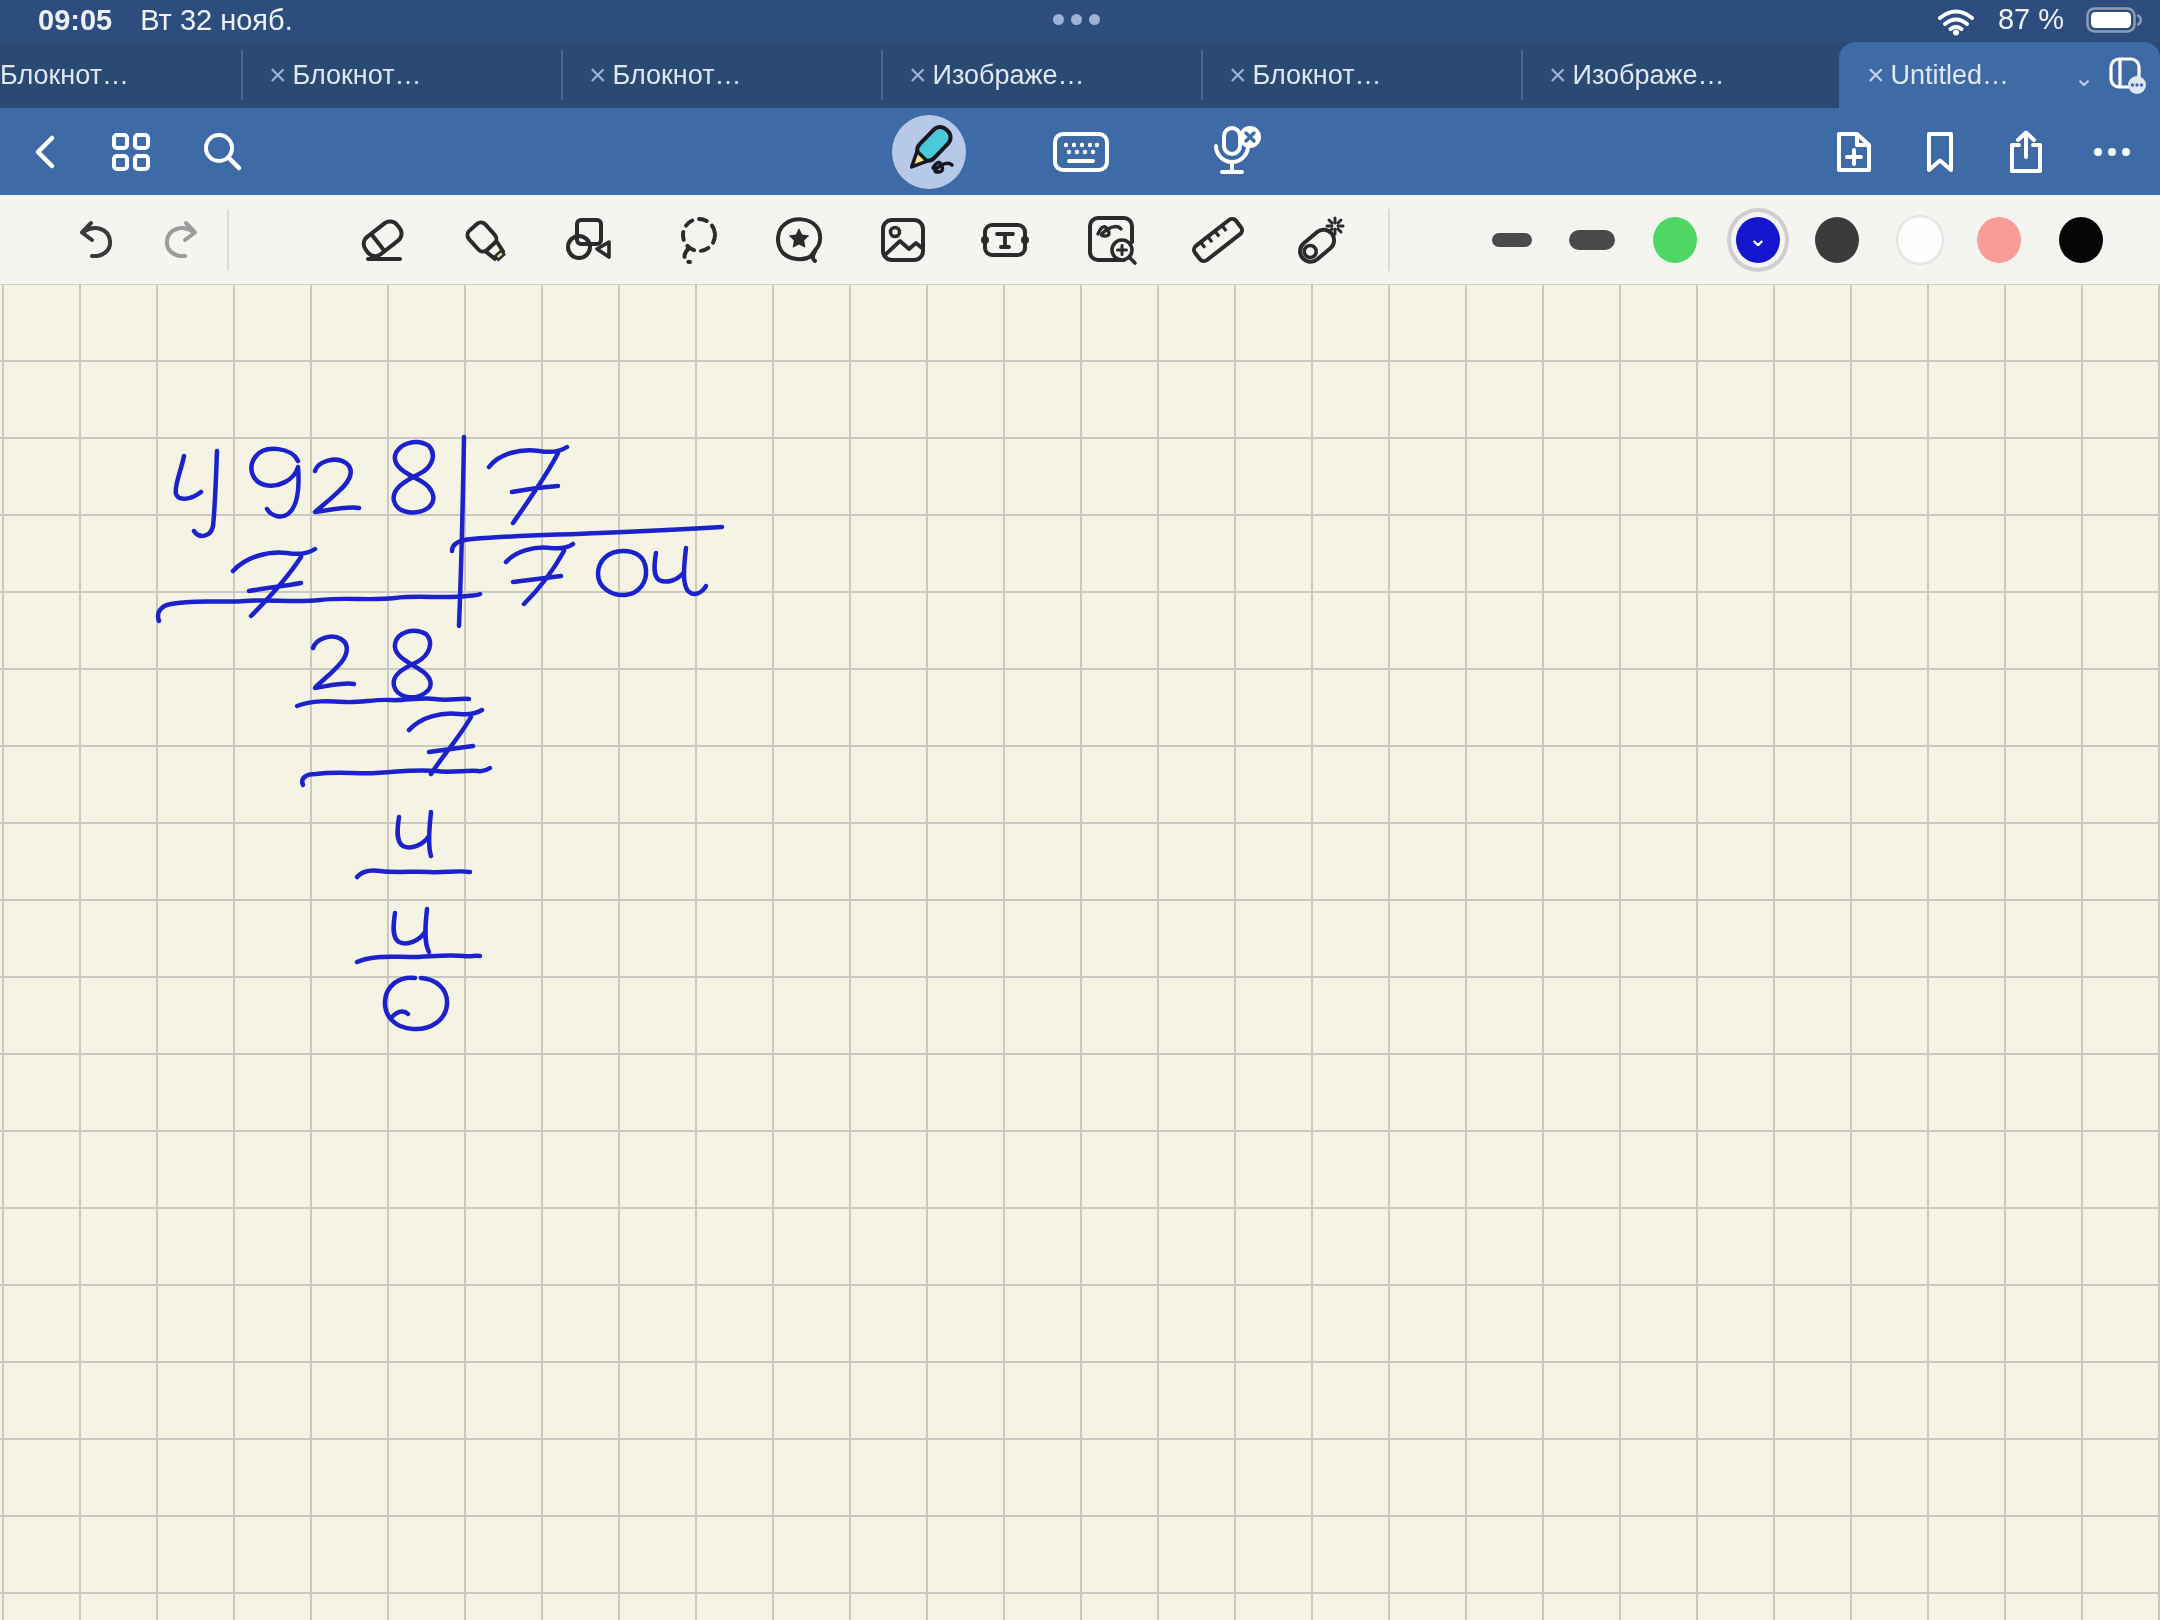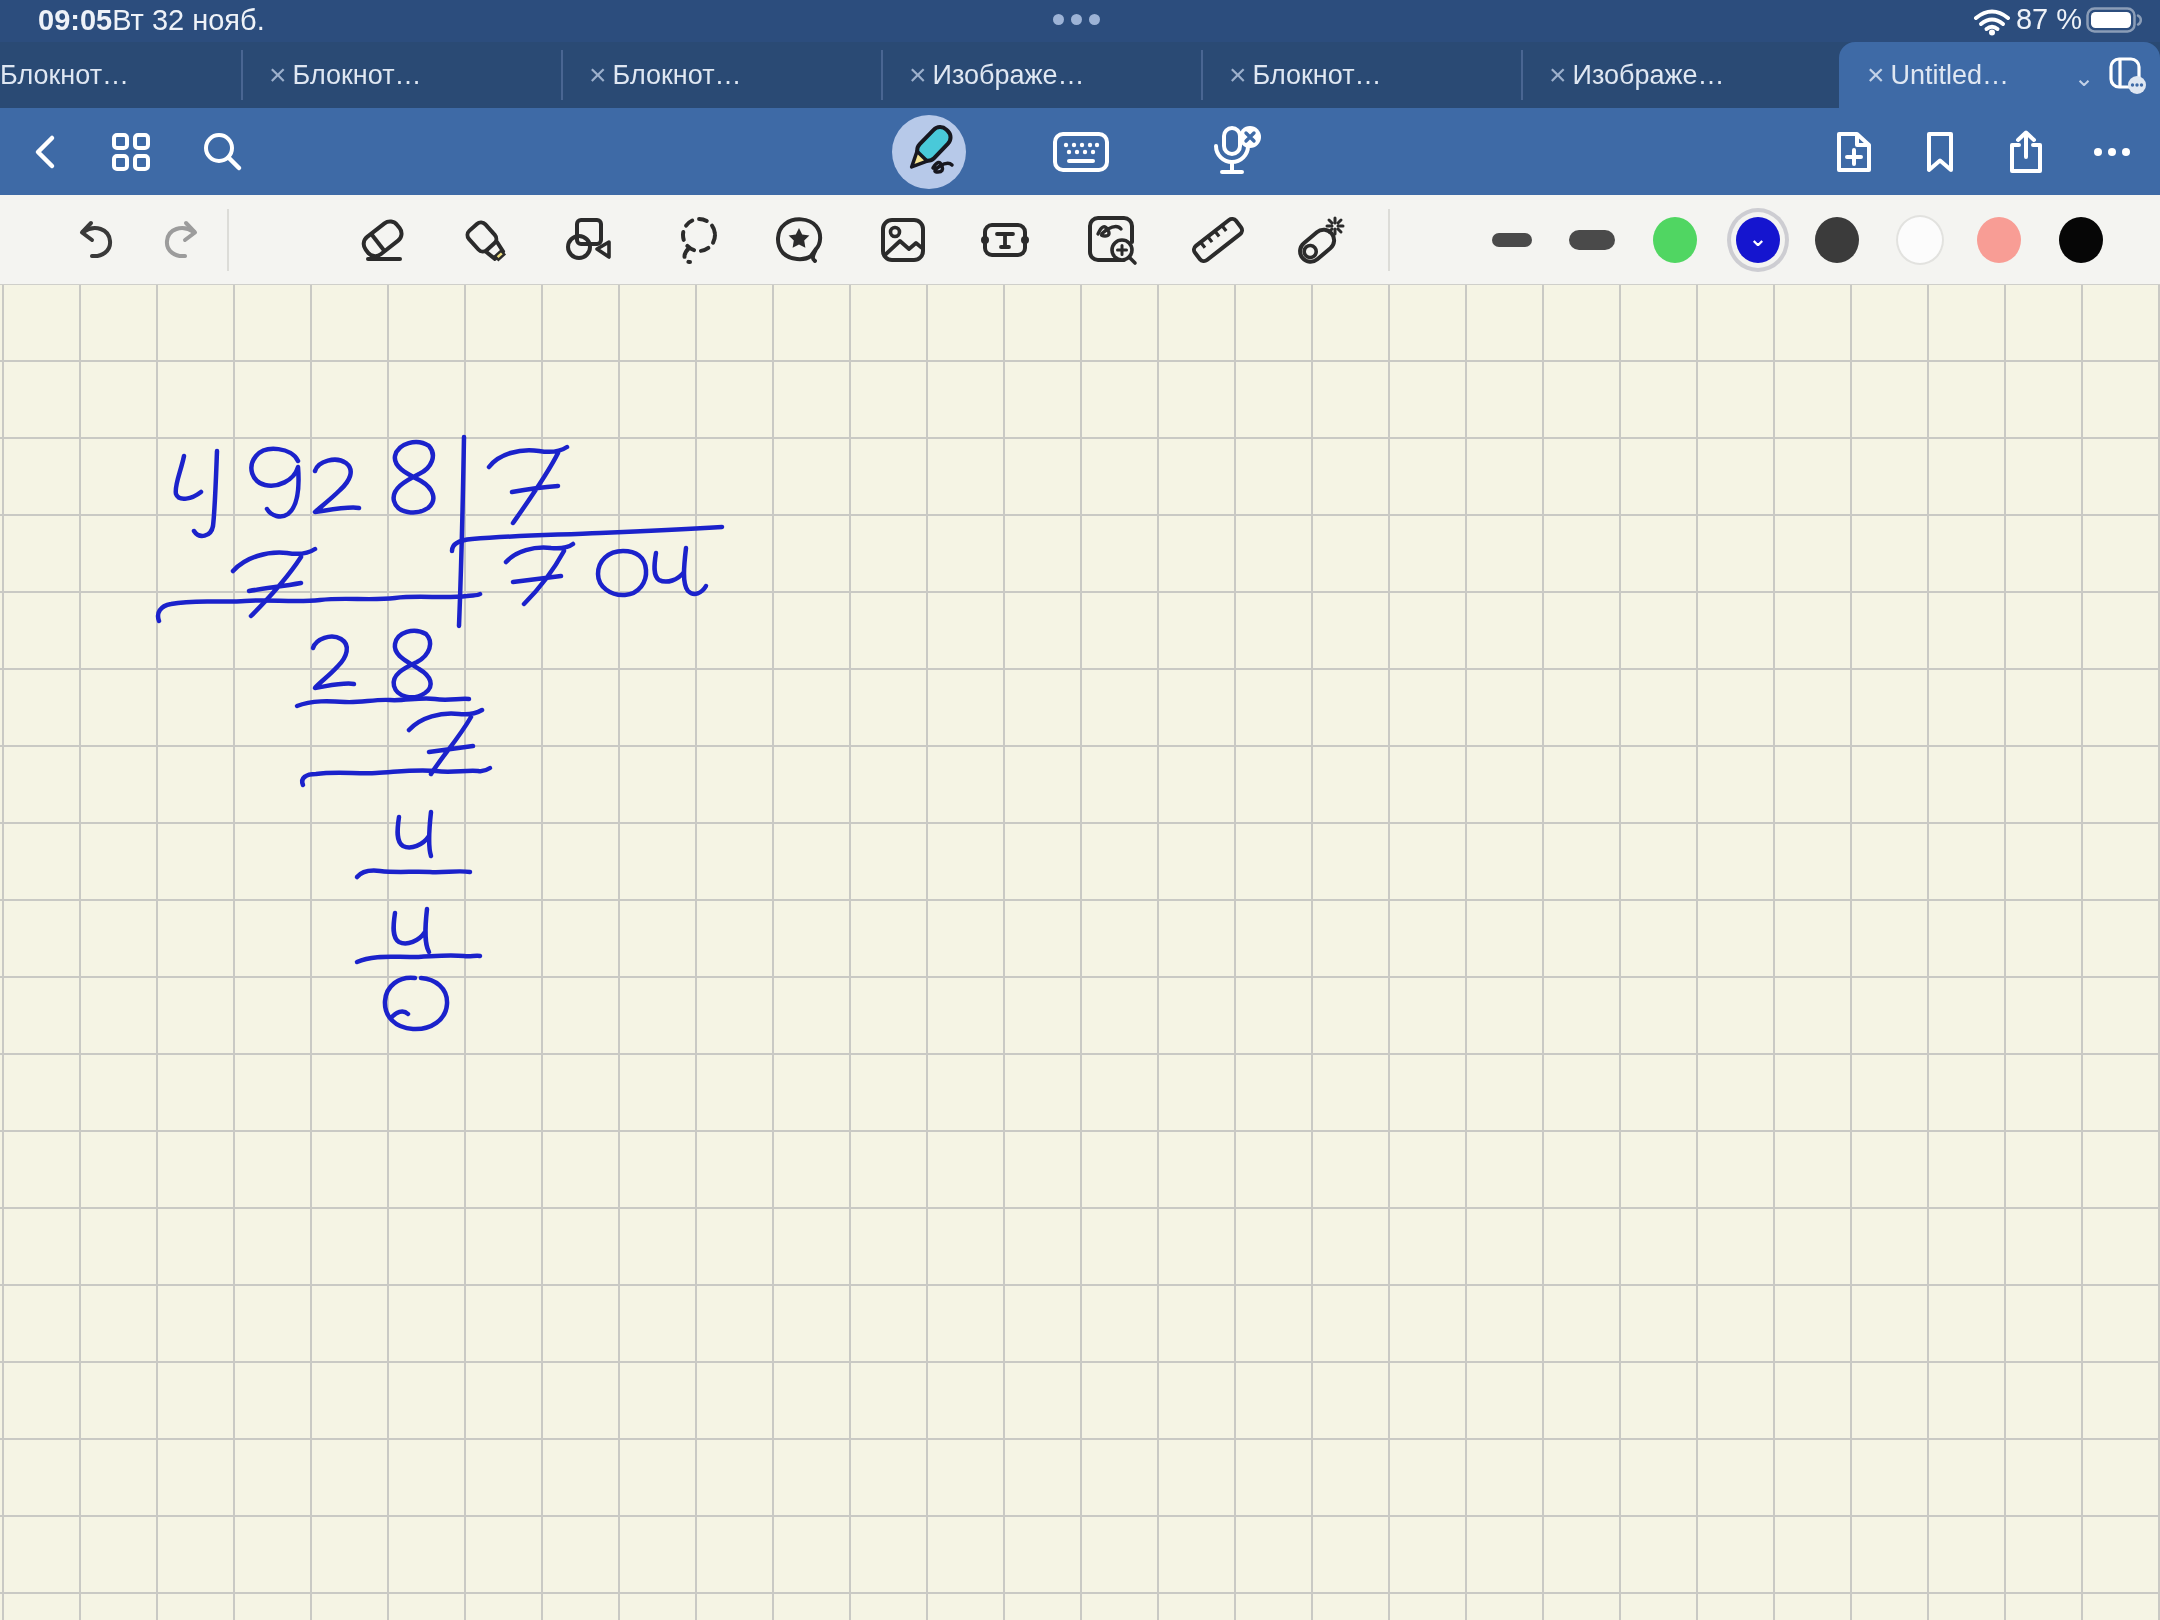--- a/index.html
+++ b/index.html
@@ -1,26 +1,26 @@
 <!DOCTYPE html>
 <html><head>
 <meta charset="utf-8">
 <style>
   html,body{margin:0;padding:0;background:#222;}
   #screen{position:relative;width:2160px;height:1620px;overflow:hidden;
     font-family:"Liberation Sans","DejaVu Sans",sans-serif;
     -webkit-font-smoothing:antialiased;}
   
   #status-bar{position:absolute;left:0;top:0;width:2160px;height:42px;background:#2c4d7d;color:#eef2f8;}
-  #status-left{position:absolute;left:38px;top:4px;font-size:29px;display:flex;}
+  #status-left{position:absolute;left:38px;top:4px;font-size:29px;display:flex;gap:28px;}
   #status-time{font-weight:700;}
   #status-date{font-weight:400;}
   #status-dots{position:absolute;left:1053px;top:14px;display:flex;gap:7px;}
   #status-dots span{width:11px;height:11px;border-radius:50%;background:#9db3d6;}
-  #status-right{position:absolute;right:16px;top:3px;display:flex;align-items:center;gap:4px;font-size:29px;}
+  #status-right{position:absolute;right:16px;top:3px;display:flex;align-items:center;gap:22px;font-size:29px;}
   
   #tab-bar{position:absolute;left:0;top:42px;width:2160px;height:66px;background:#2a4a74;display:flex;}
   .tab{height:66px;display:flex;align-items:center;box-sizing:border-box;color:#dfe7f2;font-size:27px;position:relative;}
   .tab .sep{position:absolute;left:0;top:8px;bottom:8px;width:2px;background:#4a6692;}
   .tab .close{color:#9db0cc;font-size:30px;line-height:1;padding:0 6px;margin-left:22px;cursor:default;}
   .tab .tab-label{flex:1;white-space:nowrap;overflow:hidden;}
   .tab.active{background:#3e6aa6;border-radius:16px 16px 0 0;}
   .tab.active .close{color:#c3d2e8;}
   .tab .chev{color:#c3d2e8;font-size:24px;margin:6px 6px 0 2px;}
   

